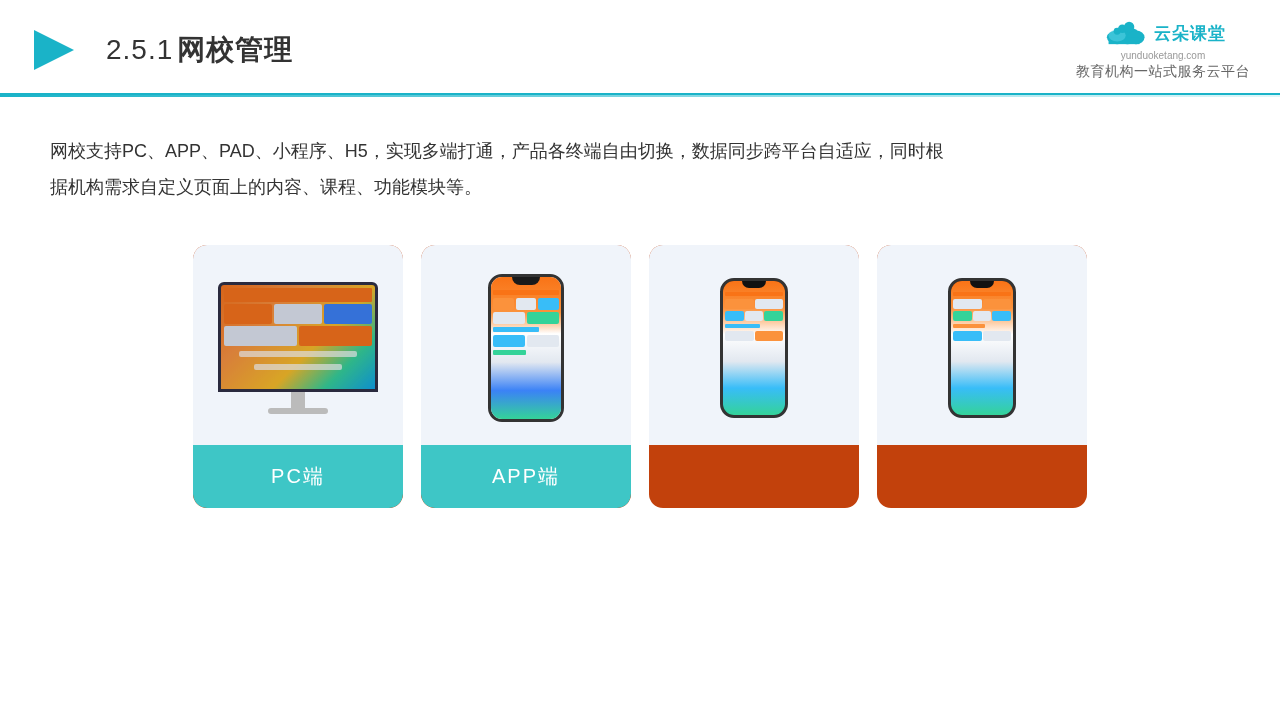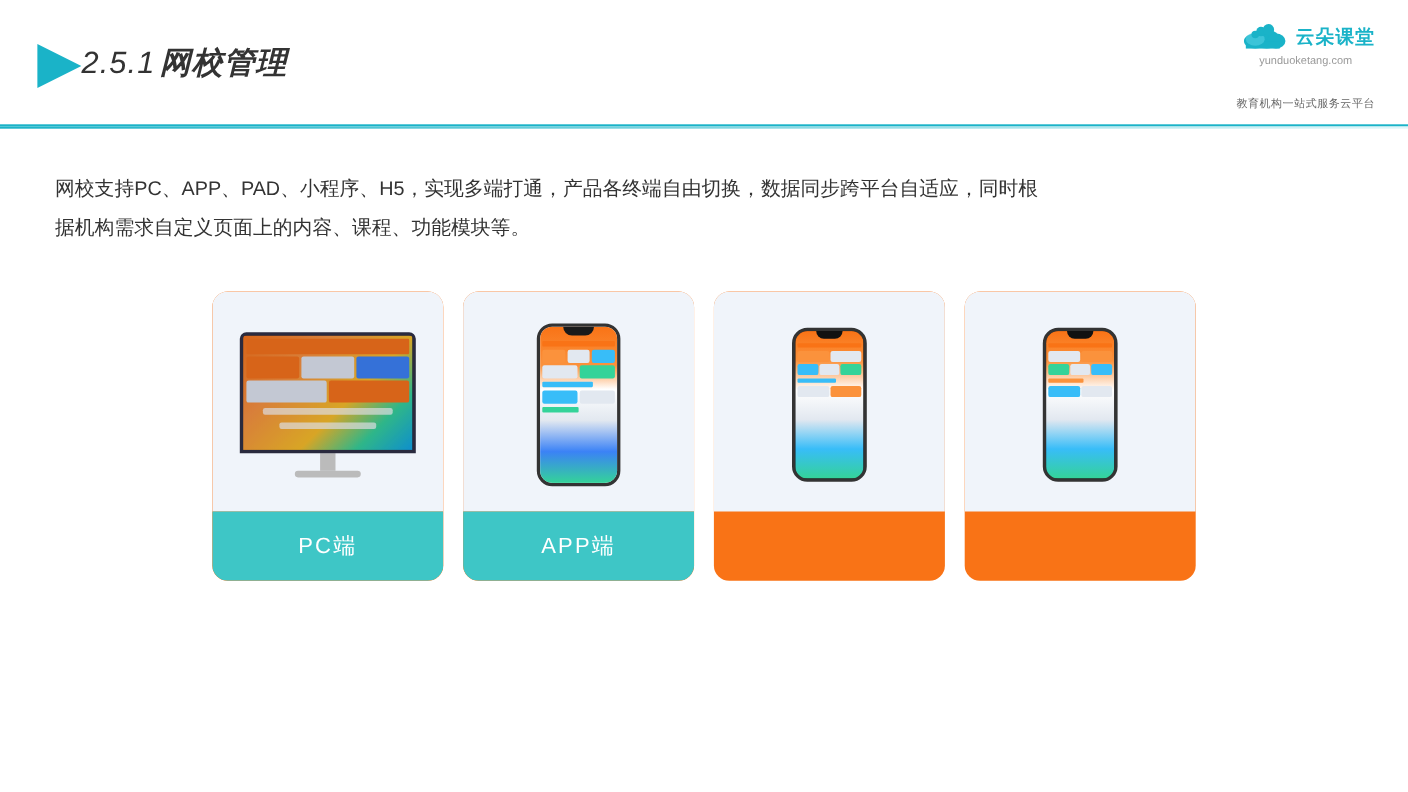--- a/index.html
+++ b/index.html
@@ -15,23 +15,22 @@
     
     .header {
       display: flex;
       align-items: center;
       justify-content: space-between;
       padding: 18px 30px 12px 30px;
       border-bottom: 2px solid #1ab3c8;
     }
     .header-left {
       display: flex;
-      align-items: flex-start;
-      gap: 0;
-      font-style: italic;
+      align-items: center;
+      gap: 32px;
     }
     .play-icon {
       width: 44px;
       height: 44px;
     }
     .header-title {
       font-size: 28px;
       font-weight: 600;
       color: #333;
       letter-spacing: 1px;
@@ -56,25 +55,24 @@
       width: 48px;
       height: 30px;
     }
     .logo-text {
       font-size: 17px;
       font-weight: 700;
       color: #1ab3c8;
       letter-spacing: 1px;
     }
     .logo-sub {
-      font-size: 10px;
+      font-size: 14px;
       color: #666;
       letter-spacing: 0.5px;
       text-align: center;
-      margin-top: 24px;
     }
     .logo-url {
       font-size: 10px;
       color: #999;
     }
 
     
     .description {
       padding: 36px 50px 20px 50px;
       font-size: 18px;
@@ -85,21 +83,21 @@
 
     
     .cards-container {
       display: flex;
       gap: 18px;
       padding: 20px 50px 30px 50px;
       justify-content: center;
     }
 
     .card {
-      background: #f97316;
+      background: #c2410c;
       border-radius: 14px;
       width: 210px;
       display: flex;
       flex-direction: column;
       align-items: center;
       overflow: hidden;
     }
 
     .card-image-area {
       width: 100%;

